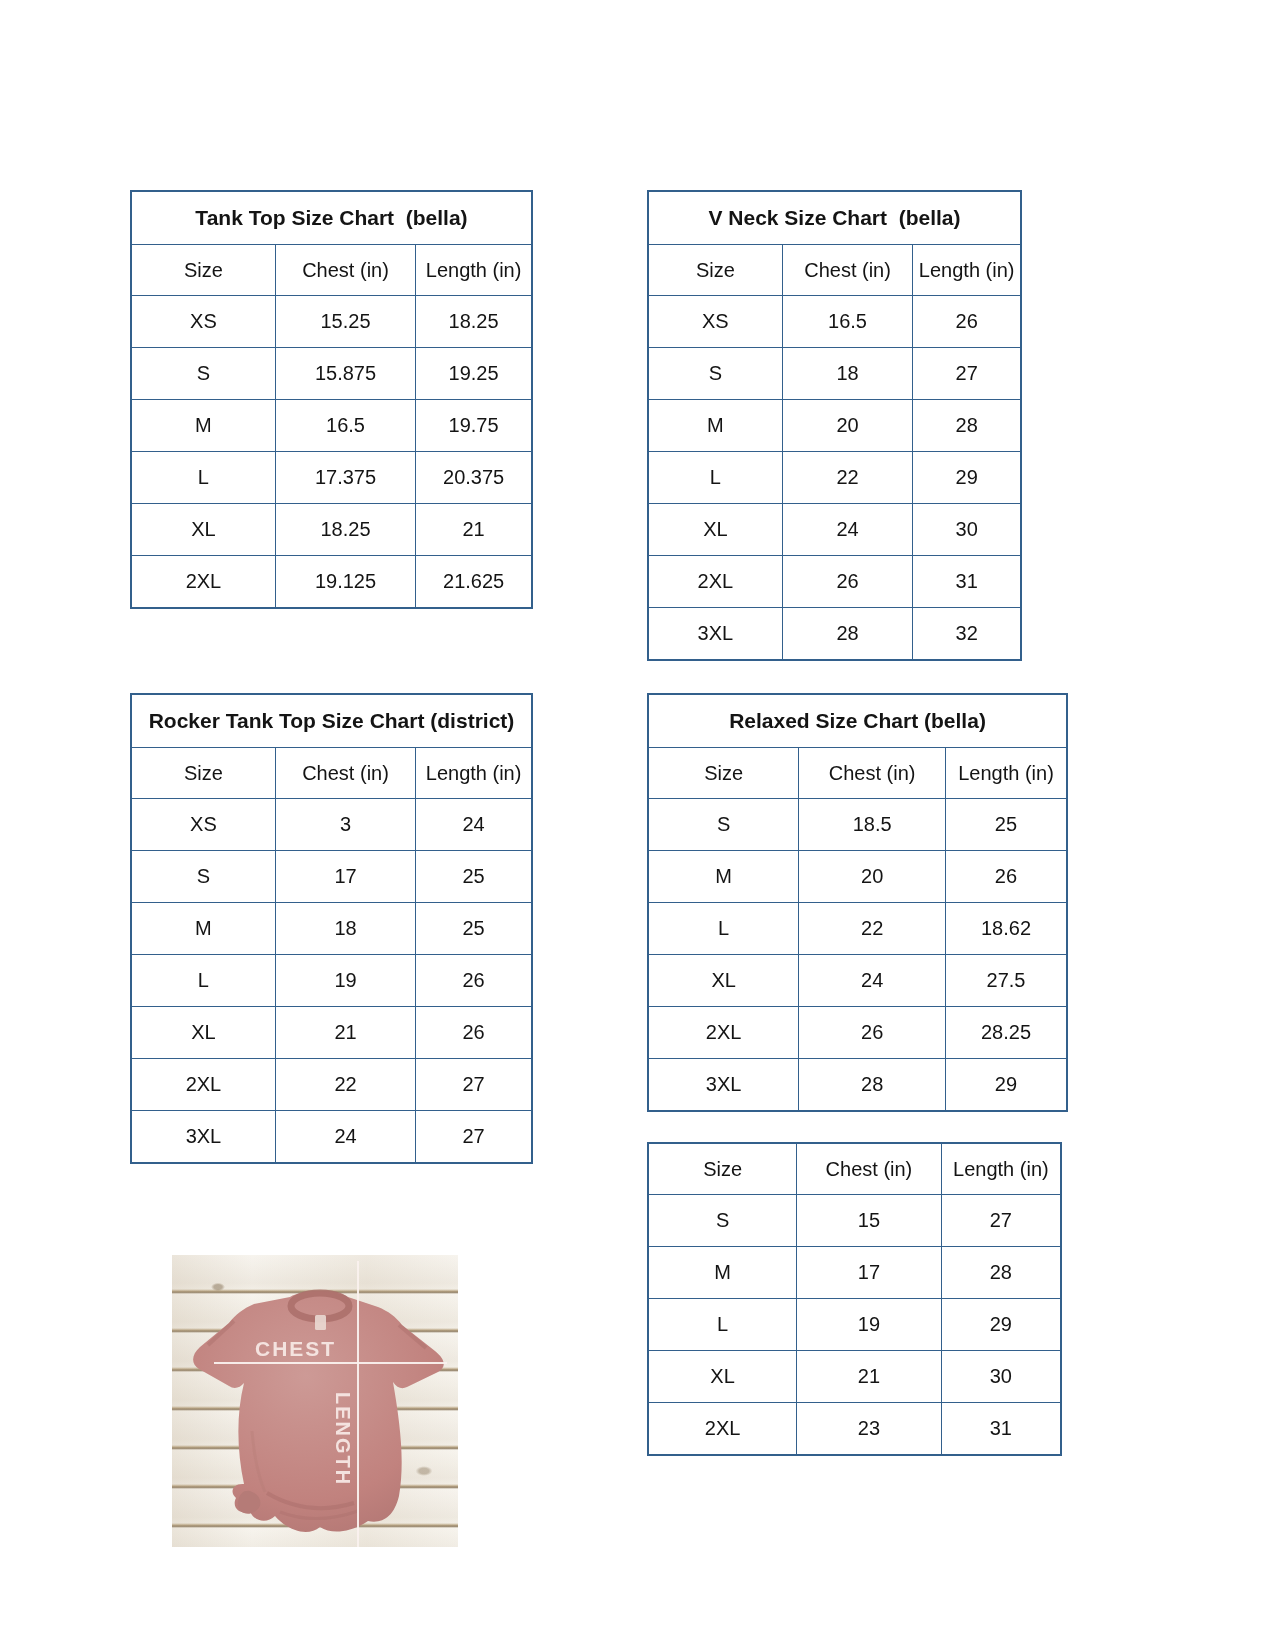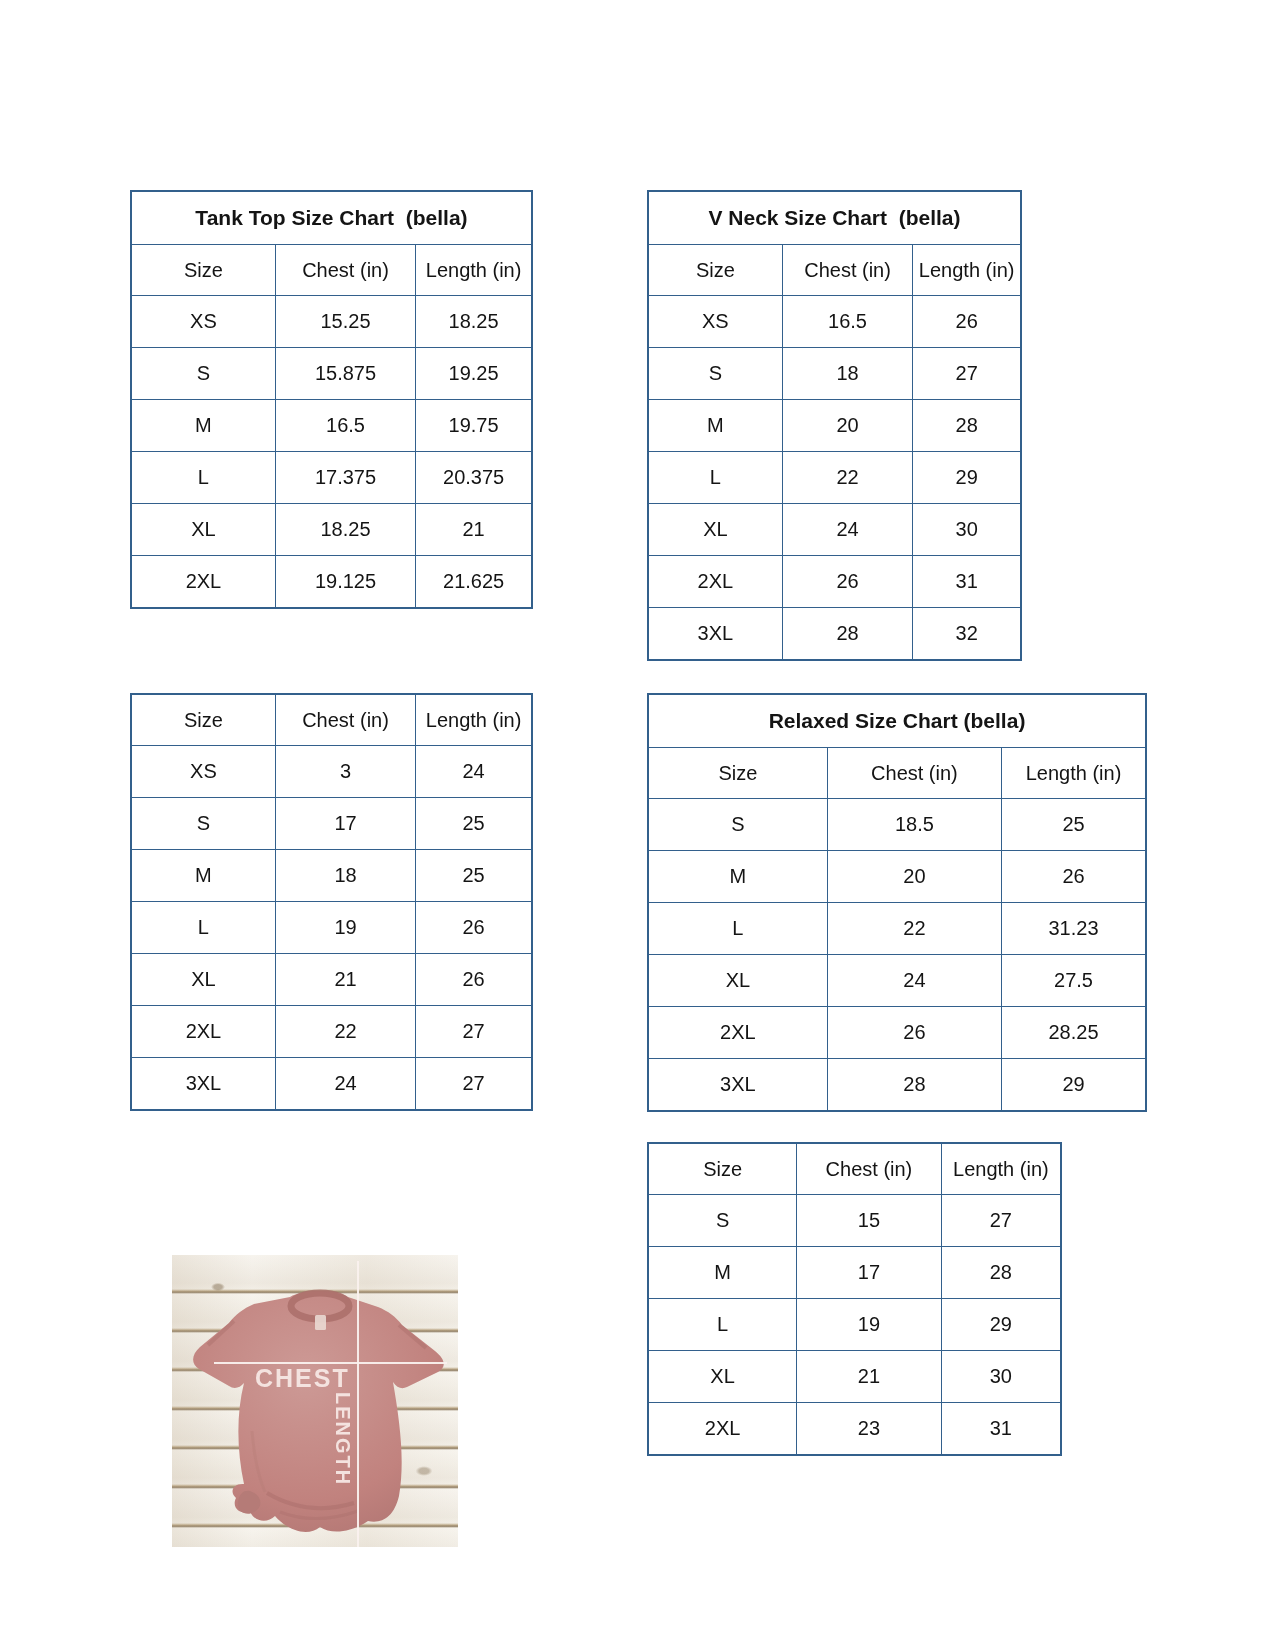--- a/index.html
+++ b/index.html
@@ -19,21 +19,21 @@
   }
   .size-table th.tbl-title {
     font-weight:bold; font-size:21px; height:52px; white-space:pre;
   }
   .size-table th.tbl-colhead { font-size:20px; height:50px;text-align:center; }
   .size-table td { font-size:20px; height:51px; }
 
   #tbl-0 { left:130px; top:190px;  width:403px; }
   #tbl-1 { left:647px; top:190px;  width:375px; }
   #tbl-2 { left:130px; top:693px;  width:403px; }
-  #tbl-3 { left:647px; top:693px;  width:500px; }
+  #tbl-3 { left:647px; top:693px;  width:421px; }
   #tbl-4 { left:647px; top:1142px; width:415px; }
 
   
   .photo {
     position:absolute; left:172px; top:1255px; width:286px; height:292px;
     overflow:hidden; background:#f3efe8;
   }
   .wood {
     position:absolute; left:0; top:0; right:0; bottom:0;
     background:
@@ -42,22 +42,22 @@
       linear-gradient(90deg, rgba(181,161,131,0.18), rgba(255,255,255,0) 28%, rgba(190,170,140,0.14) 68%, rgba(255,255,255,0) 100%),
       repeating-linear-gradient(180deg,
         #f7f4ee 0px, #eee9e0 28px, #f2eee6 34px,
         #c0ad8d 36px, #8d7a5f 37.2px, #f7f4ee 39px);
   }
   .shirt-svg { position:absolute; left:0; top:0; }
   .m-line { position:absolute; background:rgba(250,241,238,0.95); }
   .m-line.v { left:185px; top:6px;   width:2px;   height:286px; }
   .m-line.h { left:42px;  top:107px; width:233px; height:2px; }
   .chest-label {
-    position:absolute; left:83px; top:82px; font-size:25px; font-weight:bold;
-    letter-spacing:2px; color:rgba(247,233,230,0.92);margin-top:27px;
+    position:absolute; left:83px; top:82px; font-size:21px; font-weight:bold;
+    letter-spacing:2px; color:rgba(247,233,230,0.92);
   }
   .length-label {
     position:absolute; left:125px; top:172px; width:92px; height:22px;
     transform:rotate(90deg); text-align:center; line-height:22px;
     font-size:20px; font-weight:bold; letter-spacing:2px;
     color:rgba(247,233,230,0.92);
   }
 </style>
 </head>
 <body>
@@ -168,20 +168,23 @@
       </tbody>
     </table>
   <table class="size-table" id="tbl-2">
       <colgroup>
         <col style="width: 36%;">
         <col style="width: 35%;">
         <col style="width: 29%;">
       </colgroup>
       <thead>
         <tr>
+          <th colspan="3" class="tbl-title">Rocker Tank Top Size Chart (district)</th>
+        </tr>
+        <tr>
           <th class="tbl-colhead">Size</th>
           <th class="tbl-colhead">Chest (in)</th>
           <th class="tbl-colhead">Length (in)</th>
         </tr>
       </thead>
       <tbody>
         <tr>
           <td>XS</td>
           <td>3</td>
           <td>24</td>
@@ -241,21 +244,21 @@
           <td>25</td>
         </tr>
         <tr>
           <td>M</td>
           <td>20</td>
           <td>26</td>
         </tr>
         <tr>
           <td>L</td>
           <td>22</td>
-          <td>31.23</td>
+          <td>18.62</td>
         </tr>
         <tr>
           <td>XL</td>
           <td>24</td>
           <td>27.5</td>
         </tr>
         <tr>
           <td>2XL</td>
           <td>26</td>
           <td>28.25</td>

